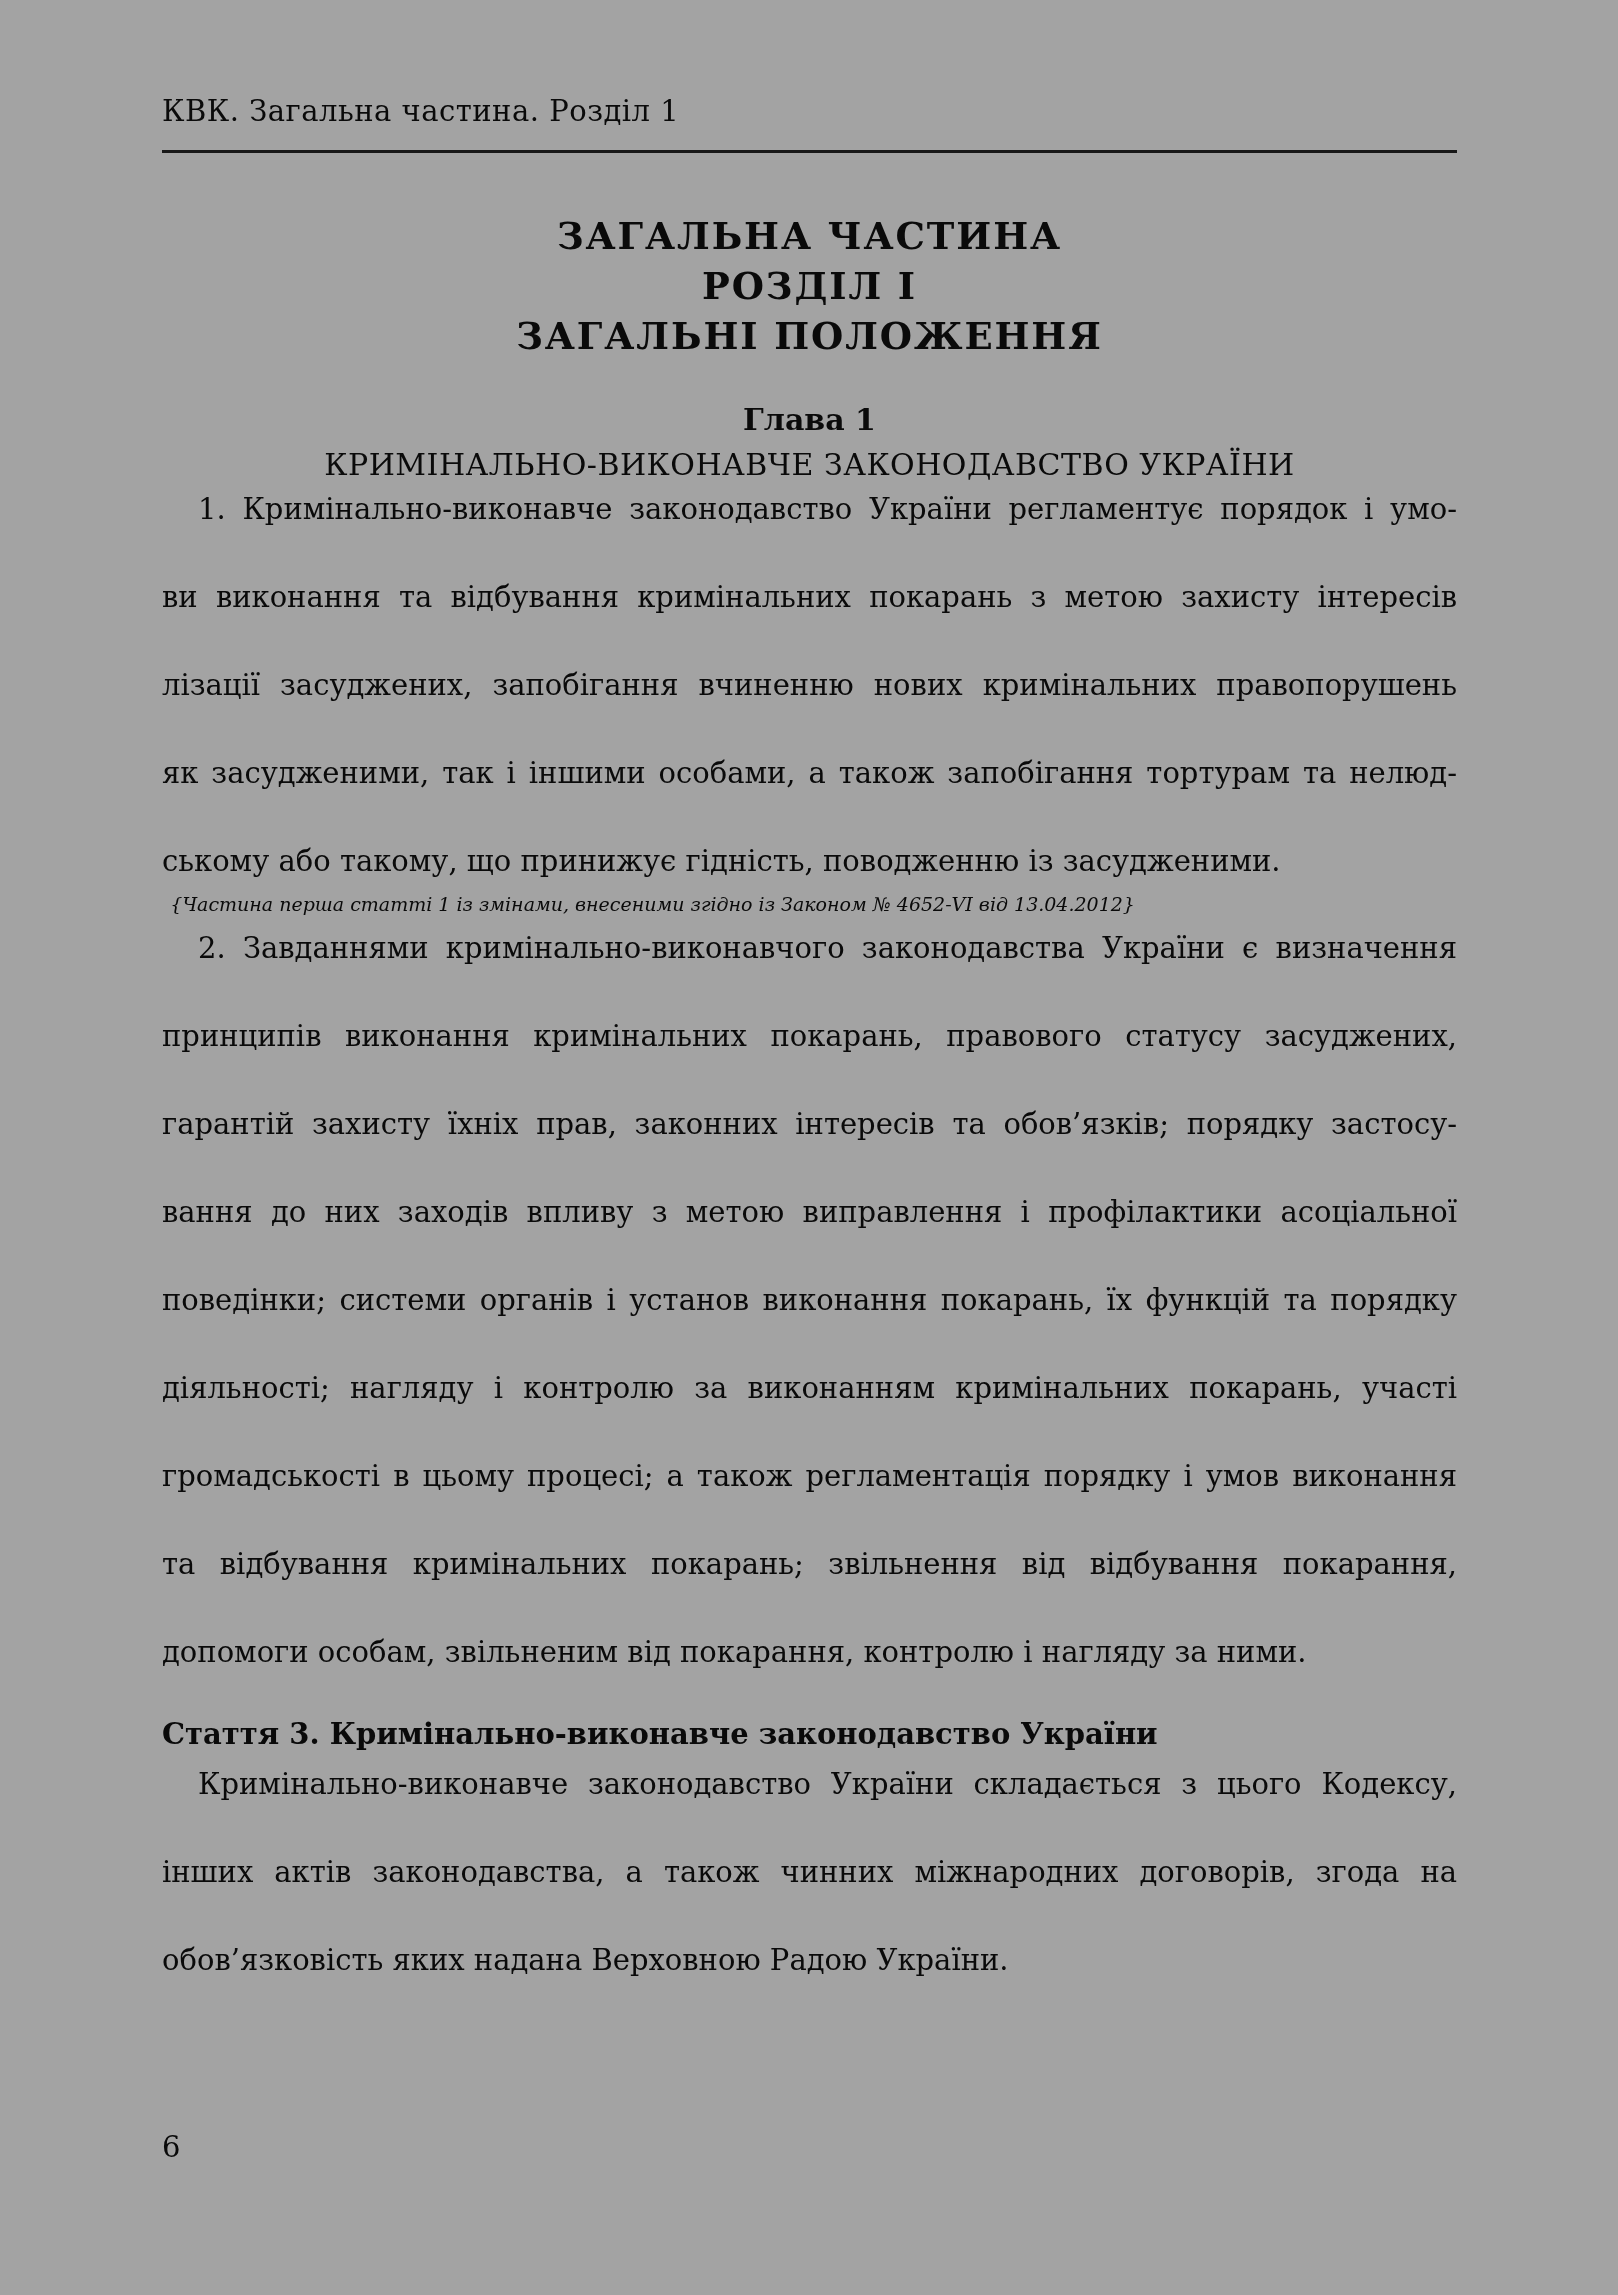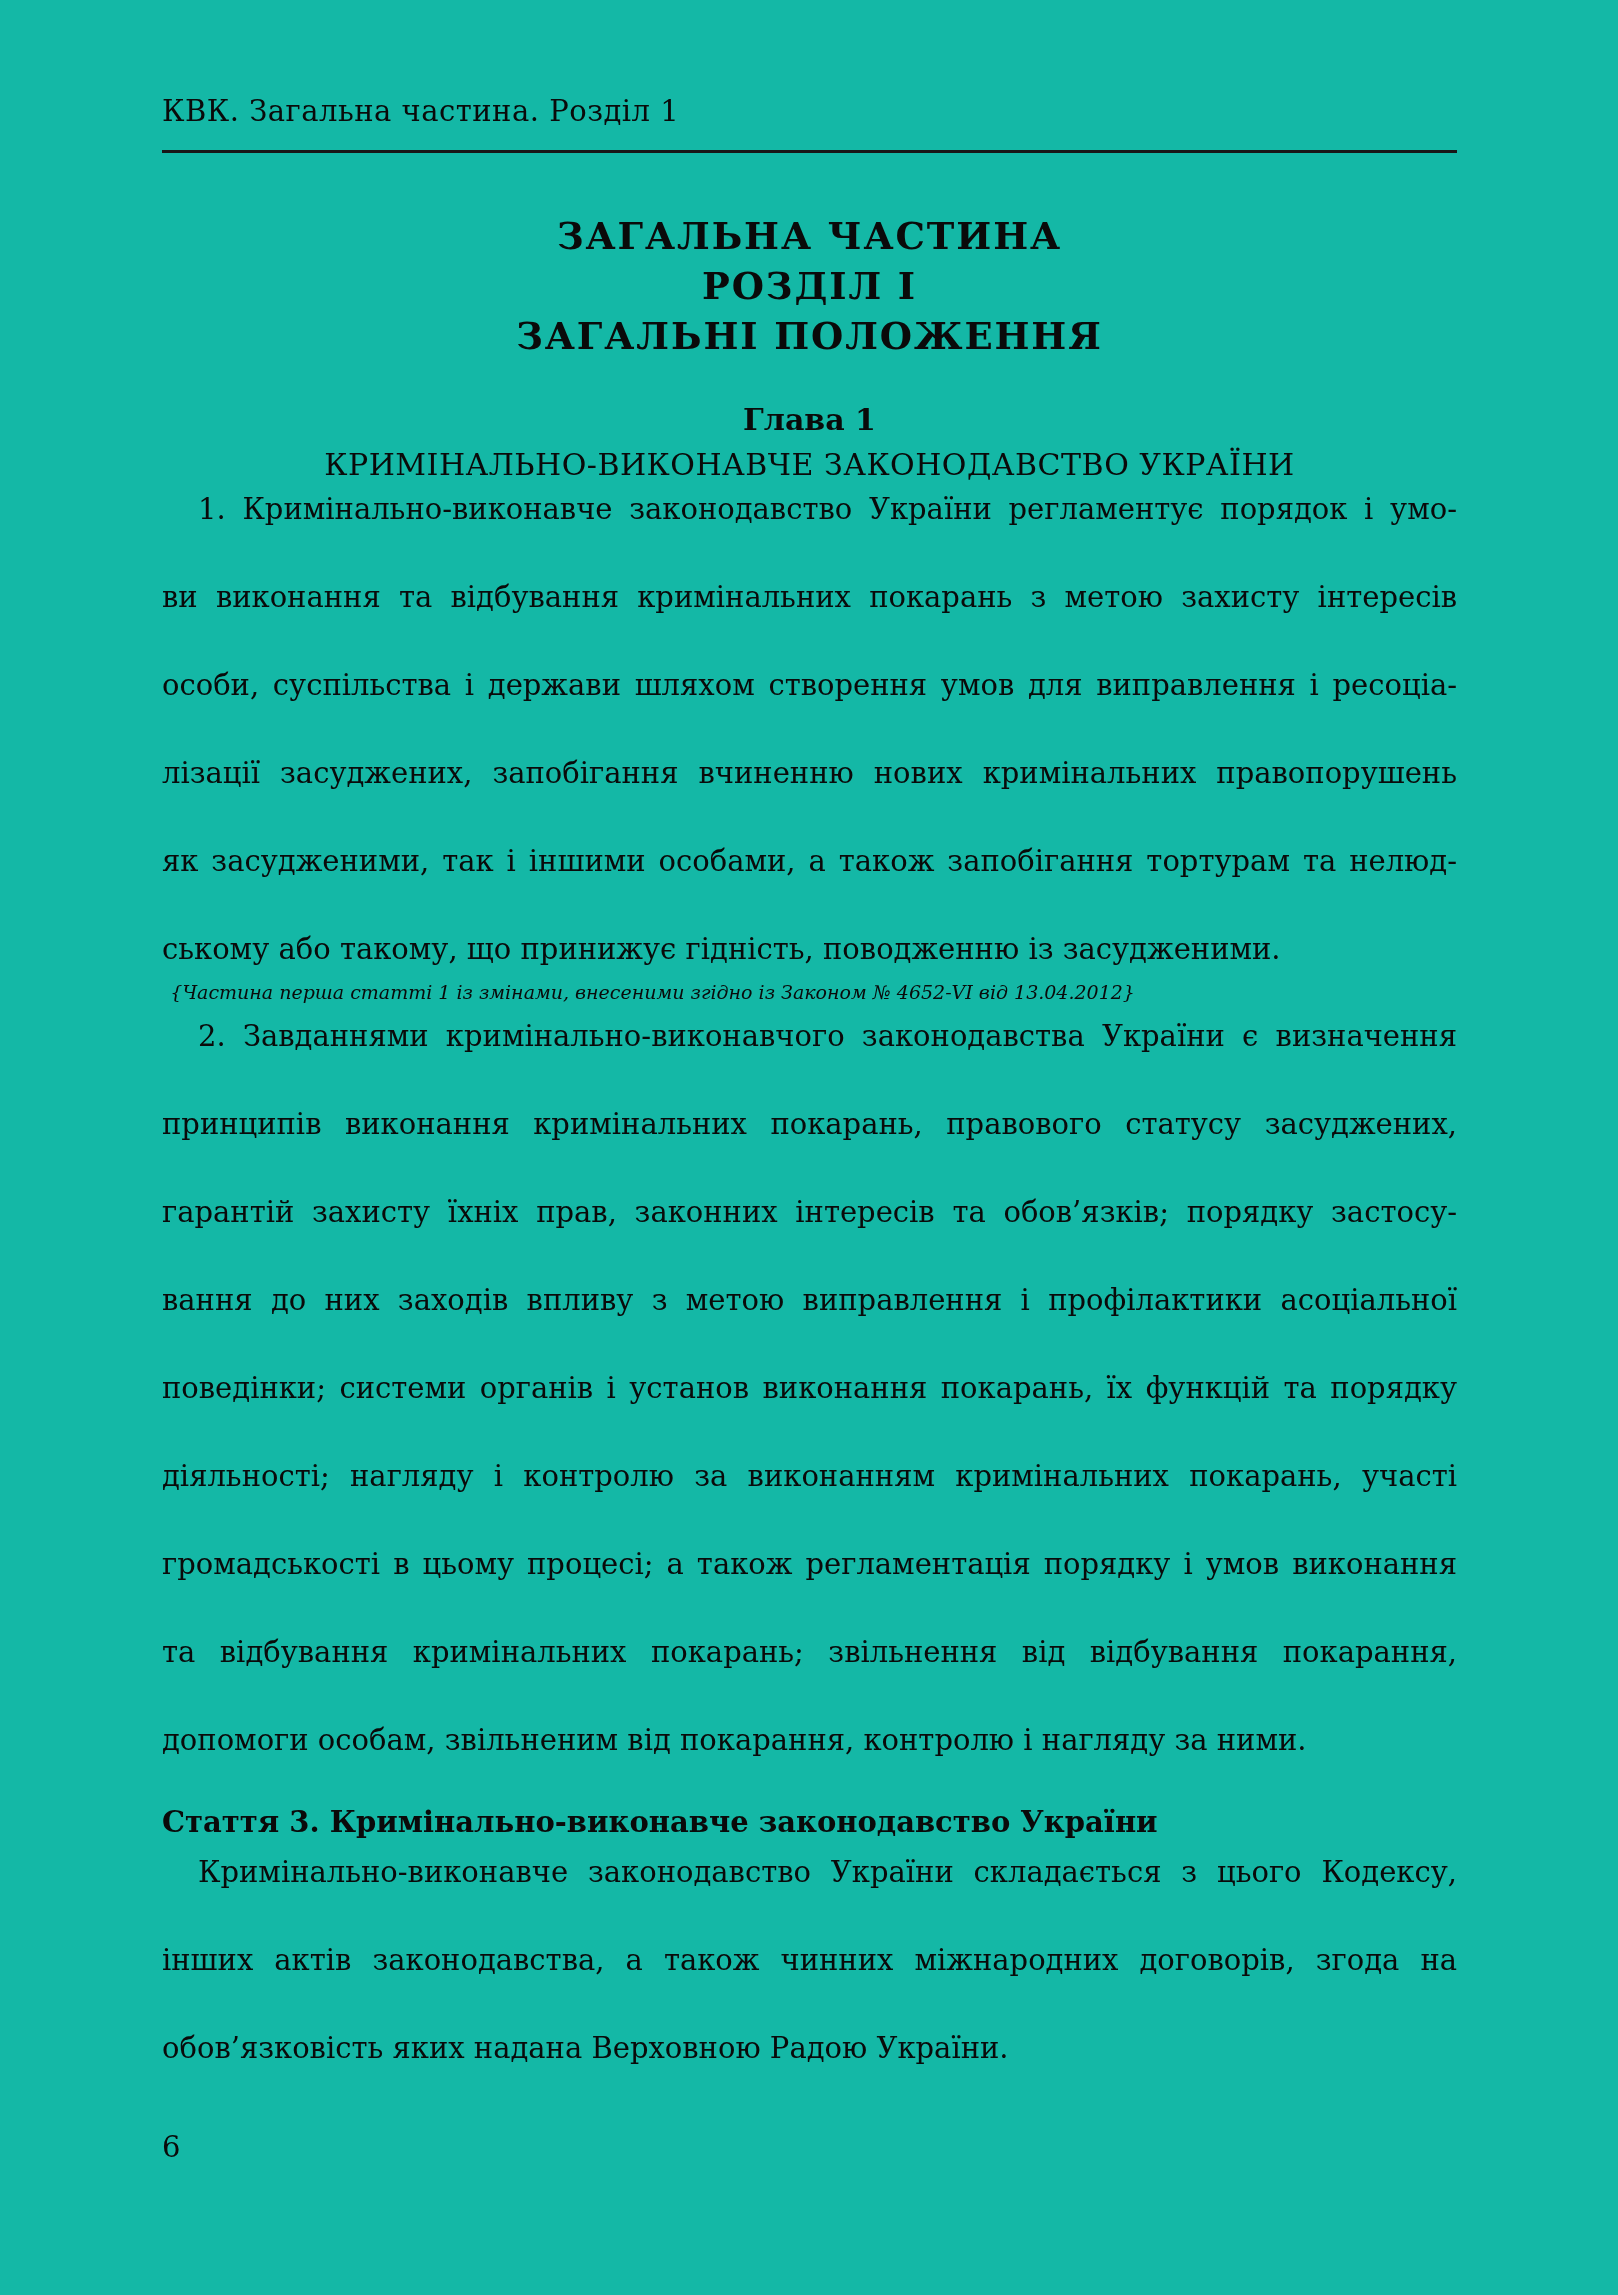--- a/index.html
+++ b/index.html
@@ -4,21 +4,21 @@
 <style>
   html, body {
     margin: 0;
     padding: 0;
     background: #ffffff;
   }
   .page {
     position: relative;
     width: 1618px;
     height: 2295px;
-    background: #14b8a6;
+    background: #a3a3a3;
     color: #0a0a0a;
     font-family: "DejaVu Serif", "Liberation Serif", serif;
     box-sizing: border-box;
     padding: 93px 161px 0 162px;
     overflow: hidden;
   }
   .running-header {
     font-size: 29px;
     line-height: 36px;
     letter-spacing: 0.5px;
@@ -116,21 +116,20 @@
 
   <div class="chapter">
     <div class="chapter-label">Глава 1</div>
     <div class="chapter-title">КРИМІНАЛЬНО-ВИКОНАВЧЕ ЗАКОНОДАВСТВО УКРАЇНИ</div>
   </div>
 
   <section>
     <div class="para indent-first">
         <div class="line">1. Кримінально-виконавче законодавство України регламентує порядок і умо-</div>
         <div class="line">ви виконання та відбування кримінальних покарань з метою захисту інтересів</div>
-        <div class="line">особи, суспільства і держави шляхом створення умов для виправлення і ресоціа-</div>
         <div class="line">лізації засуджених, запобігання вчиненню нових кримінальних правопорушень</div>
         <div class="line">як засудженими, так і іншими особами, а також запобігання тортурам та нелюд-</div>
         <div class="line last">ському або такому, що принижує гідність, поводженню із засудженими.</div>
       </div>
     <div class="note">
         <div class="line last">{Частина перша статті 1 із змінами, внесеними згідно із Законом № 4652-VI від 13.04.2012}</div>
       </div>
     <div class="para indent-first">
         <div class="line">2. Завданнями кримінально-виконавчого законодавства України є визначення</div>
         <div class="line">принципів виконання кримінальних покарань, правового статусу засуджених,</div>

